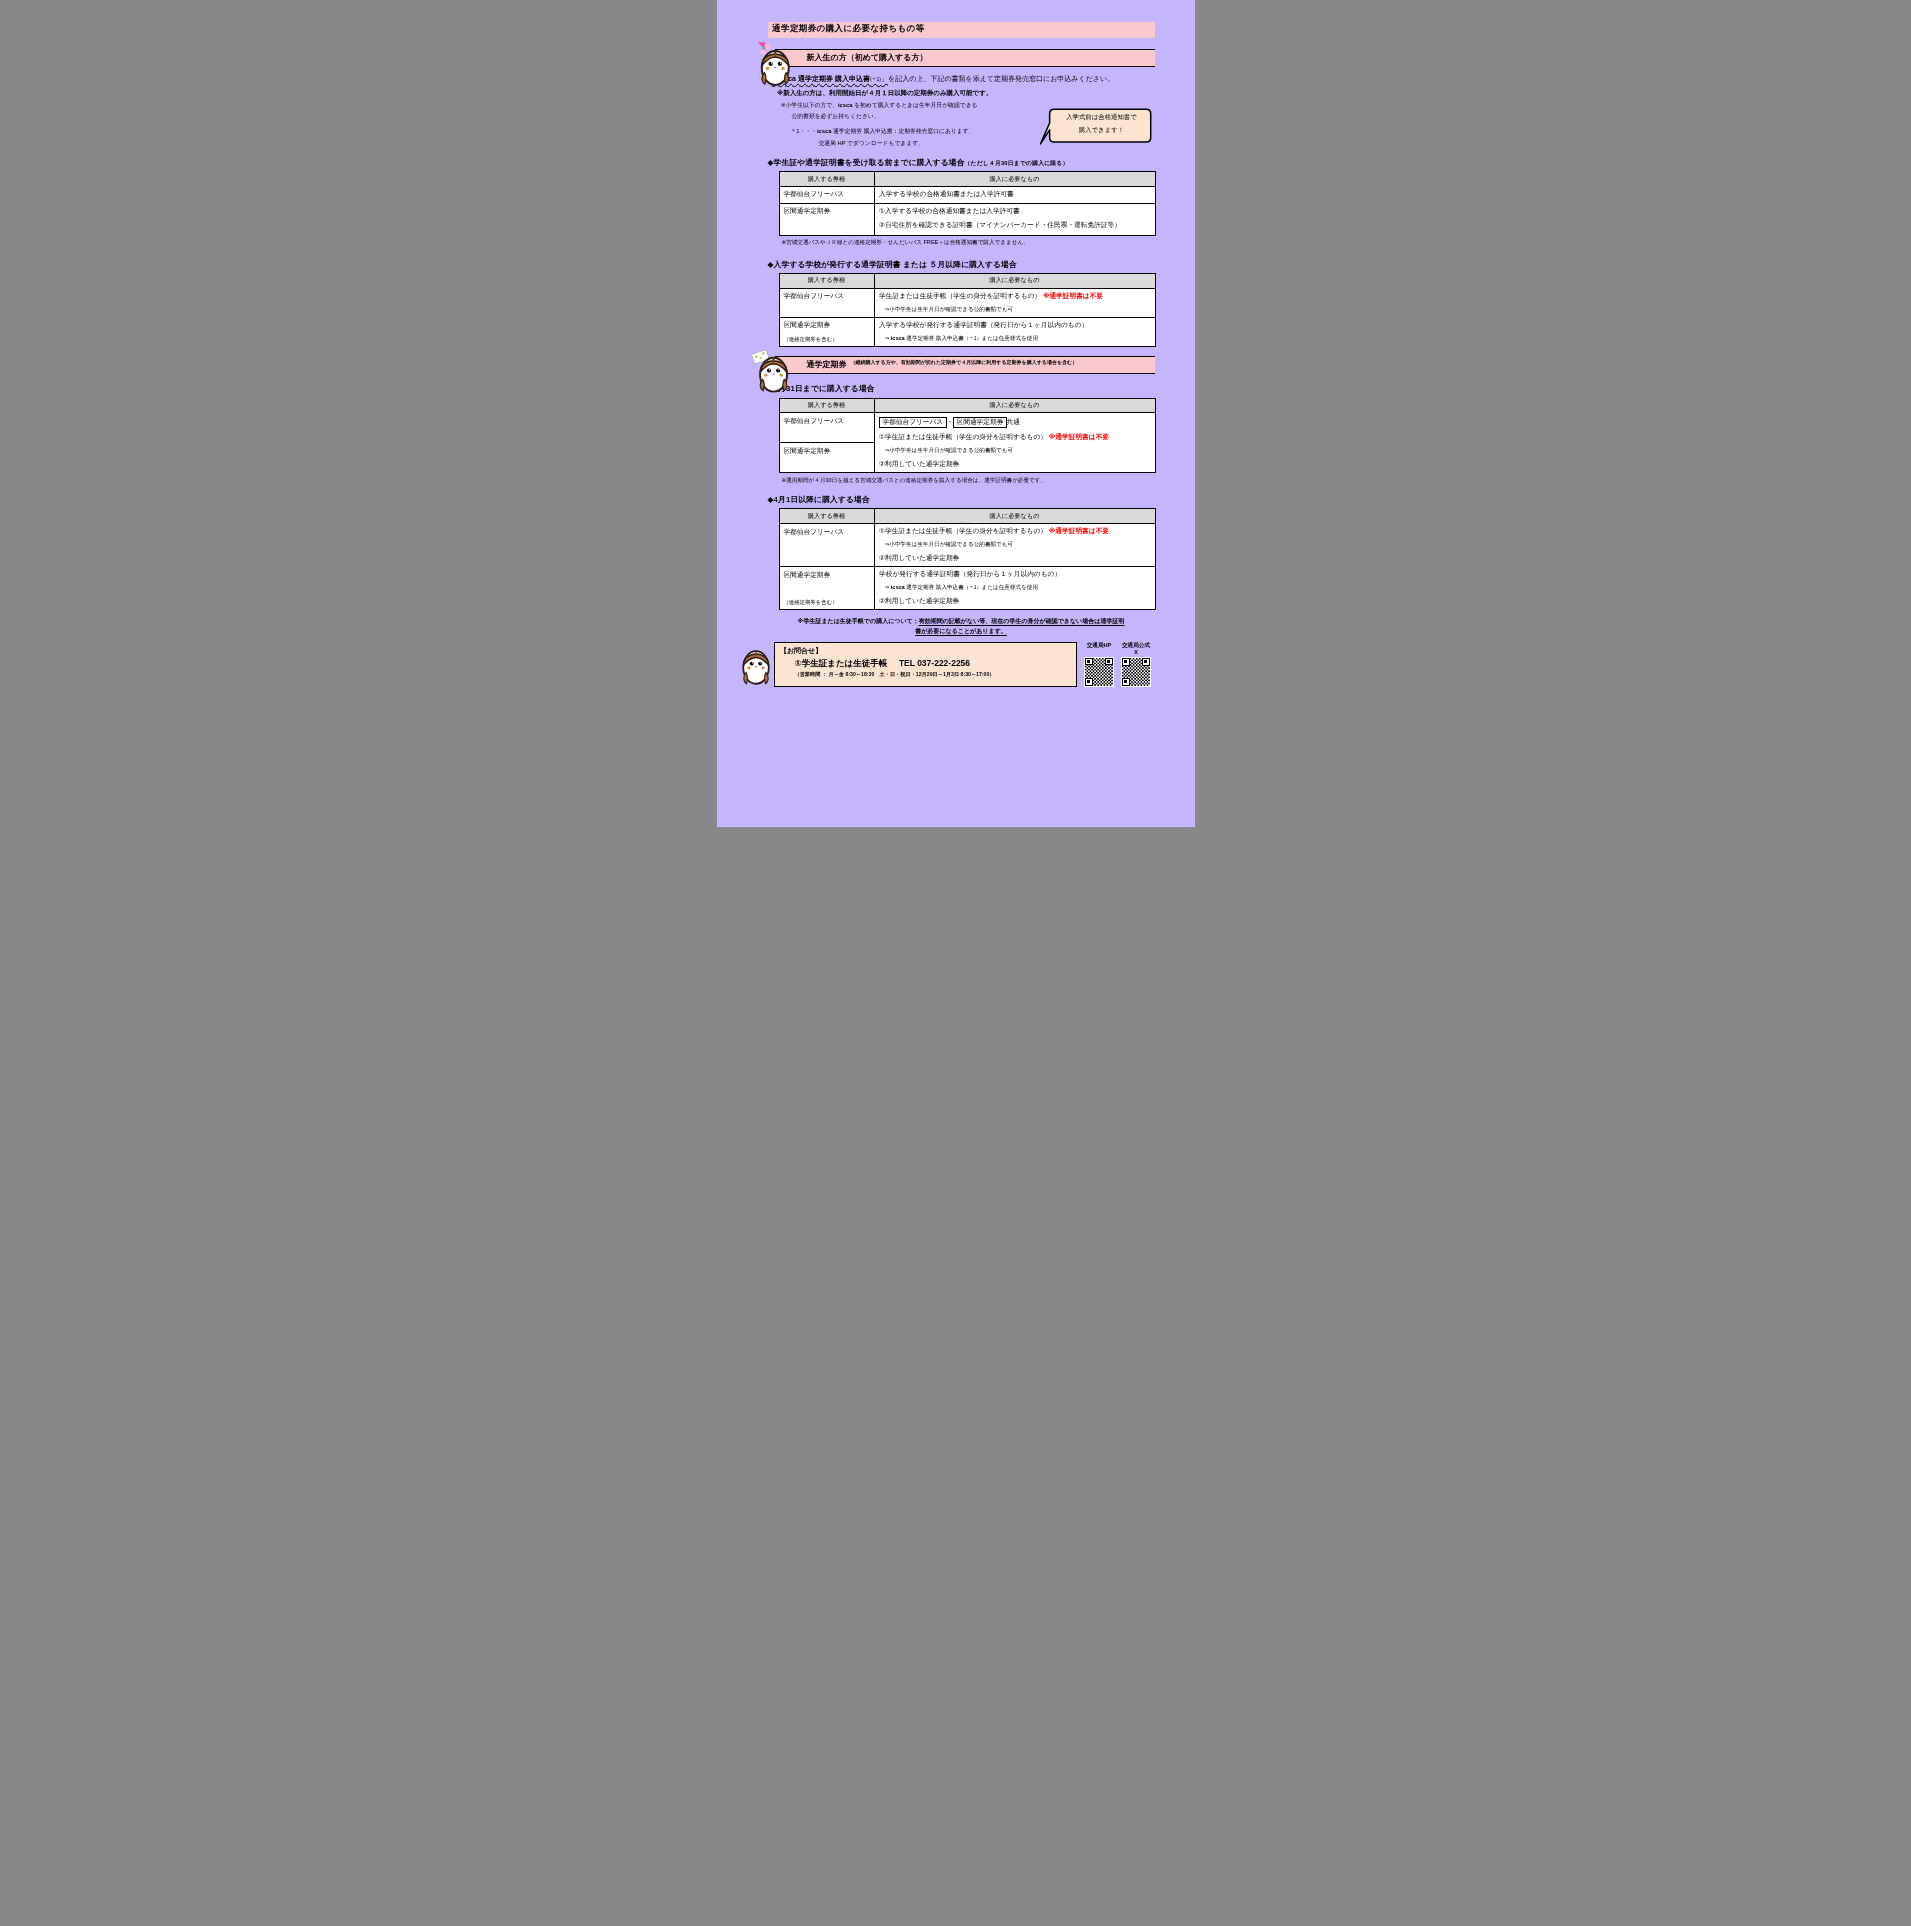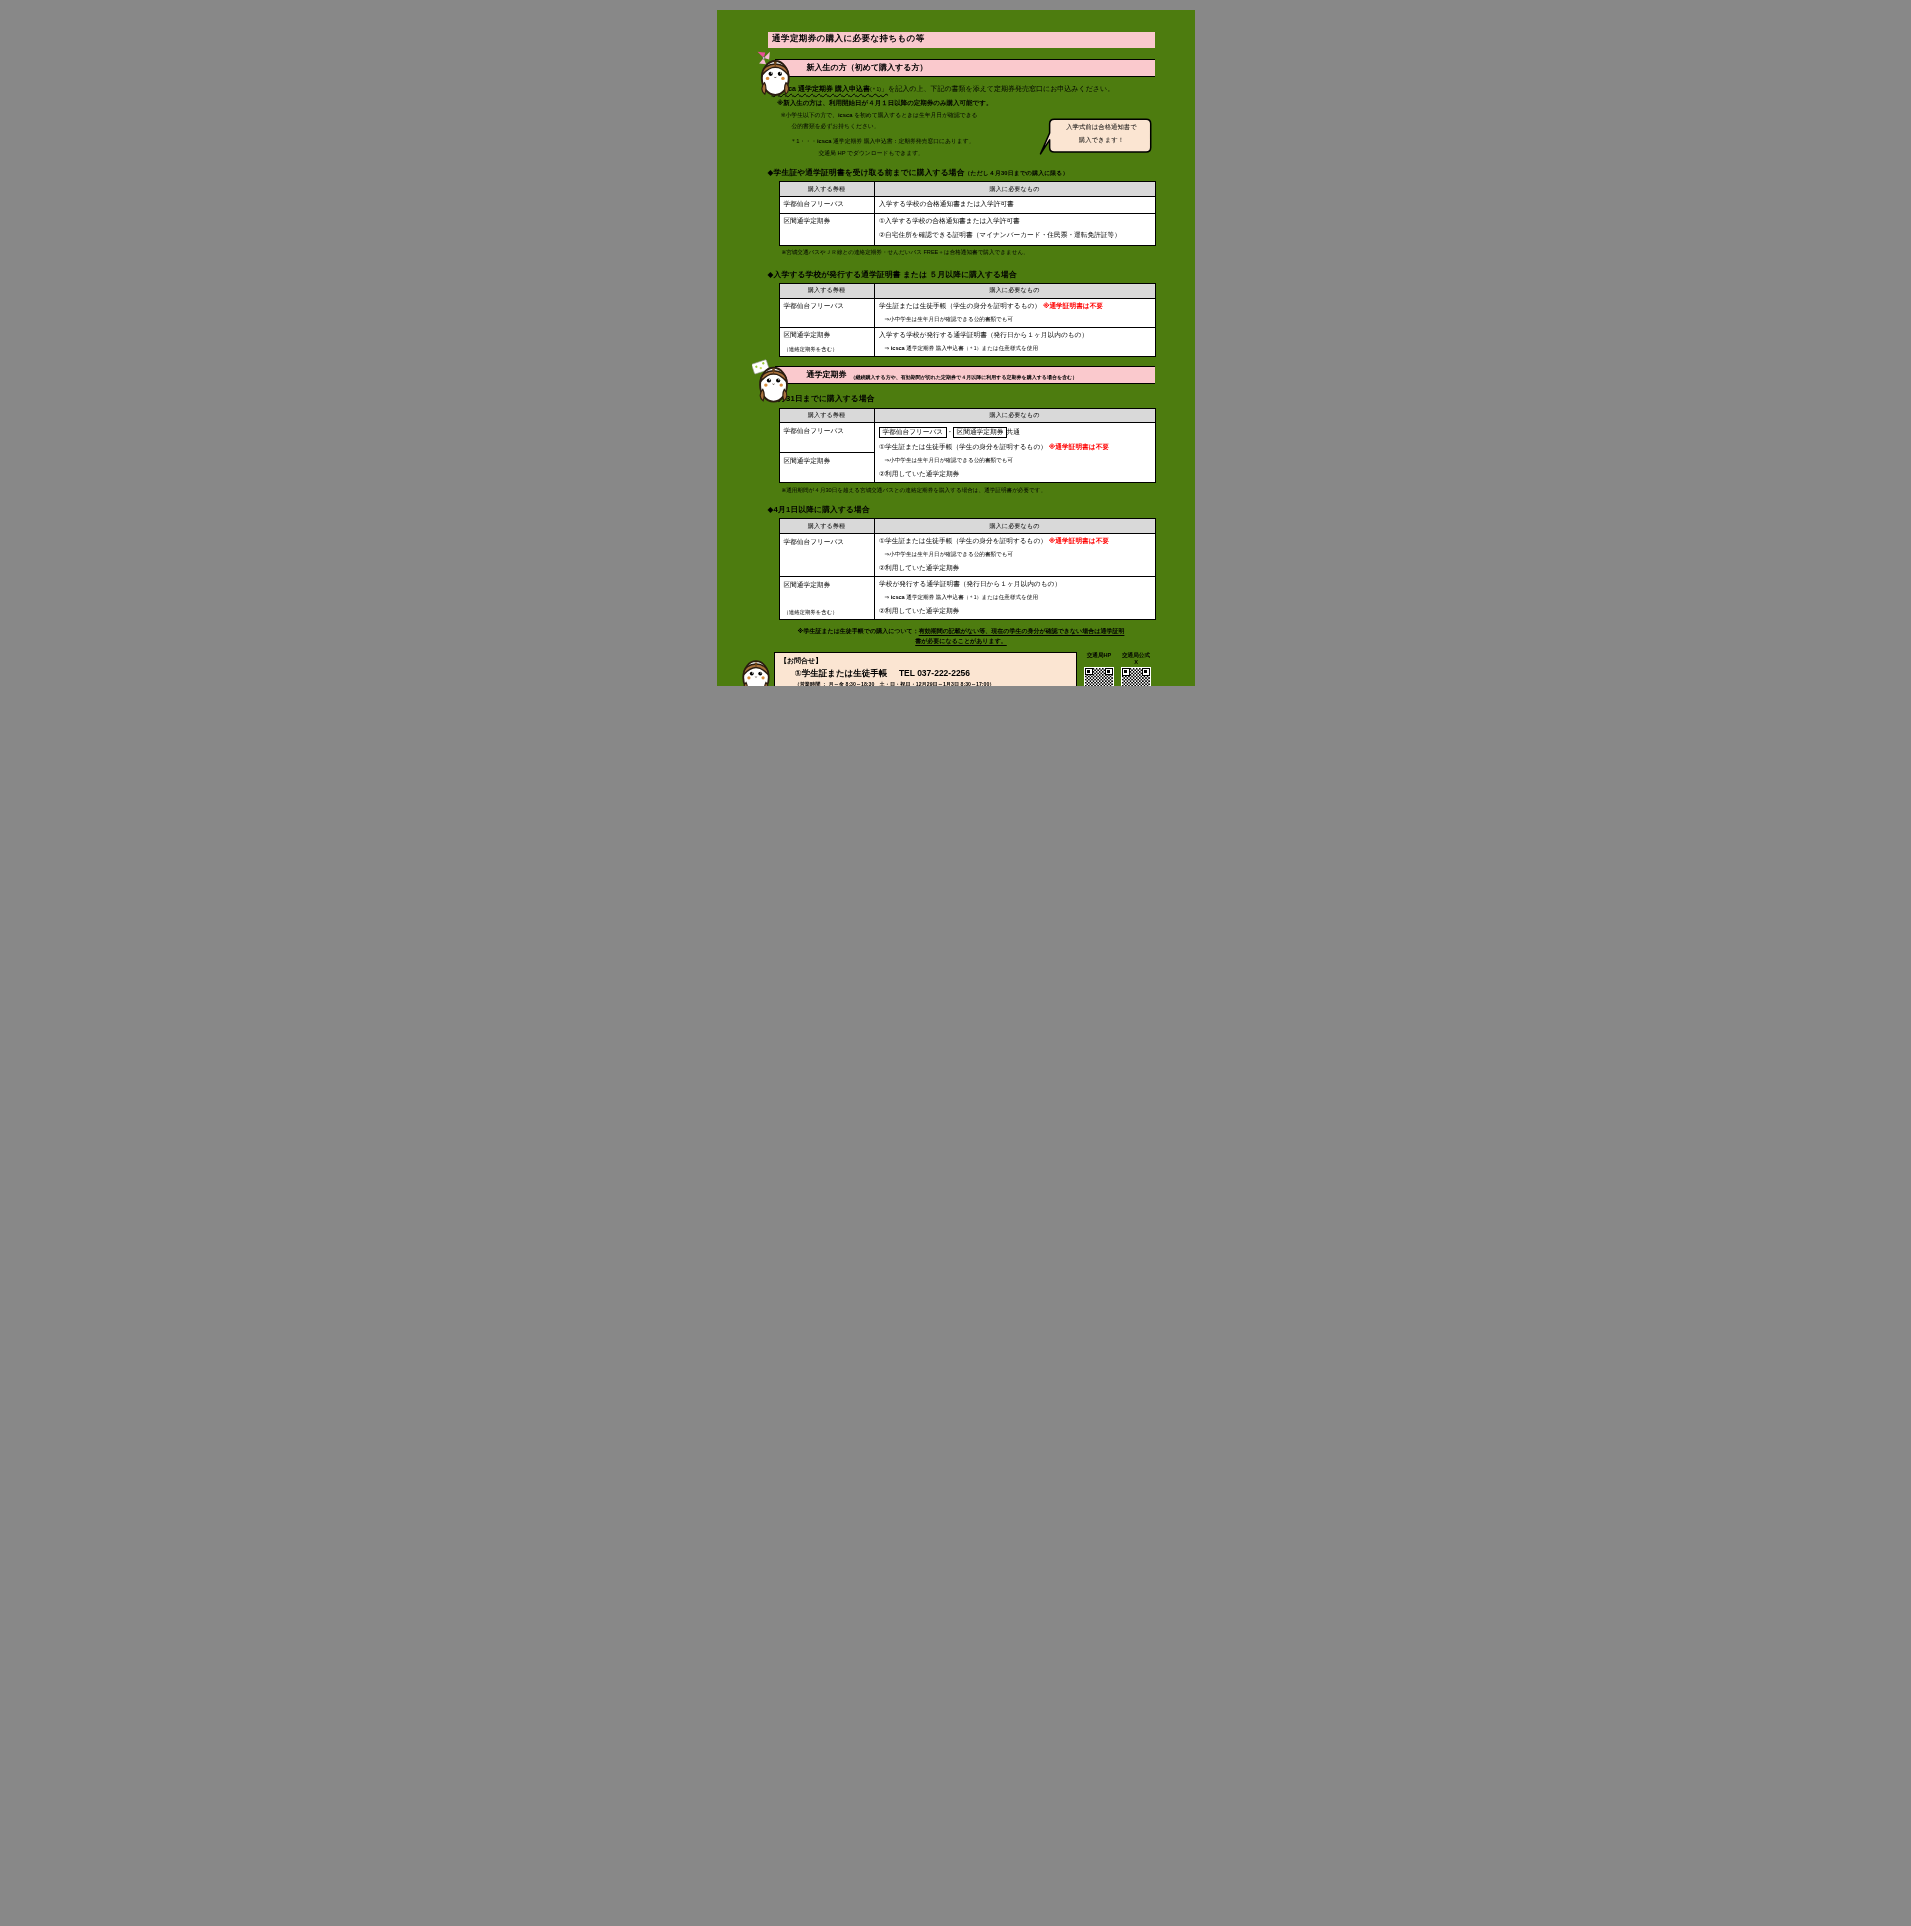--- a/index.html
+++ b/index.html
@@ -1,34 +1,34 @@
 <!DOCTYPE html>
 <html style="font-size:6.2px"><head>
 <meta charset="utf-8">
 <style>
   * { margin:0; padding:0; box-sizing:border-box; }
   html,body { background:#888; }
   .page {
-    position:relative; width:478px; height:676px; margin:10px auto;
-    background:#4d7c0f; color:#000;
+    position:relative; width:478px; height:827px; margin:0 auto;
+    background:#c4b5fd; color:#000;
     font-family:"Liberation Sans","DejaVu Sans",sans-serif;
     overflow:hidden;
   }
   
   .title-bar {
     margin:21.6px 0 0 51px; width:387px; background:#FAC9CD;
     font-size:8.5px; font-weight:bold; padding:1.9px 4.6px 2.7px; letter-spacing:0.4px;
   }
   
   .banner-wrap { position:relative; }
   .banner-wrap.first  { margin:10.4px 0 0 58px; width:380px; }
   .banner-wrap.second { margin:8.5px 0 0 58px; width:380px; }
   .banner {
     background:#FAC9CD; border-top:1.5px solid #000; border-bottom:1.5px solid #000;
-    padding:2.7px 3.9px 3.1px 32px; font-weight:bold; display:flex; align-items:flex-end; gap:3.9px;
+    padding:2.7px 3.9px 3.1px 32px; font-weight:bold; display:flex; align-items:flex-start; gap:3.9px;
   }
   .banner .big { font-size:8px; white-space:nowrap; }
   .banner .small-sub { font-size:5px; font-weight:bold; }
   .mascot { position:absolute; z-index:3; }
   .mascot.m1 { left:-20px; top:-10.8px; width:39px; height:50px; }
   .mascot.m2 { left:-22.3px; top:-10px; width:40px; height:49px; }
   
   .intro { position:relative; margin:6.2px 0 0 55px; width:385px; }
   .p1 { font-size:7px; }
   .wavy-group { text-decoration:underline wavy #000 0.6px; text-underline-offset:1.9px; }

